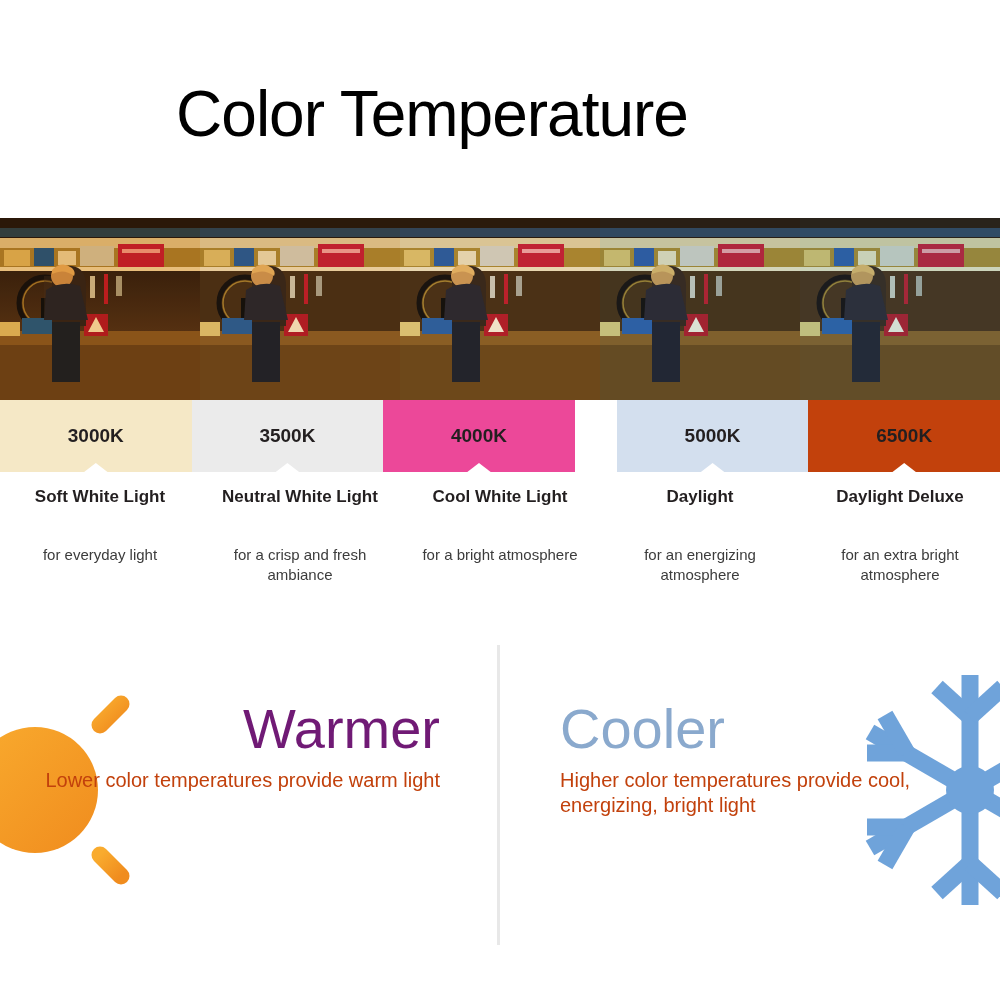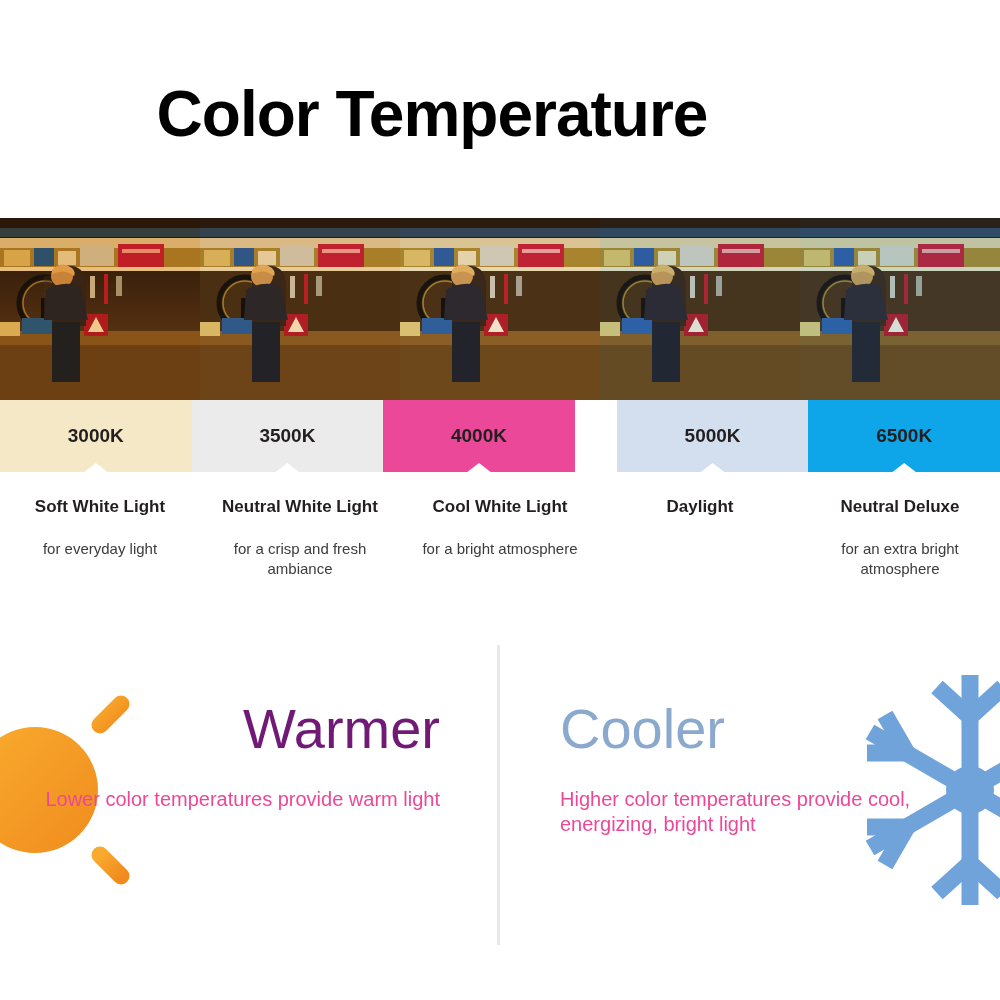--- a/index.html
+++ b/index.html
@@ -17,21 +17,21 @@
   }
 
   
   .title {
     position: absolute;
     top: 82px;
     left: 0;
     width: 864px;
     text-align: center;
     font-size: 64px;
-    font-weight: bold;
+    font-weight: normal;
     letter-spacing: -1px;
     color: #000000;
     line-height: 1;
   }
 
   
   .photo-strip {
     position: absolute;
     top: 218px;
     left: 0;
@@ -91,39 +91,39 @@
     transform: translateX(-50%);
     width: 26px;
     height: 10px;
     background: #ffffff;
     clip-path: polygon(50% 0%, 100% 100%, 0% 100%);
   }
 
   
   .desc-row {
     position: absolute;
-    top: 496px;
+    top: 486px;
     left: 0;
     width: 1000px;
     display: flex;
   }
   .desc-col {
     width: 200px;
     text-align: center;
     padding: 0 14px;
     box-sizing: border-box;
   }
   .desc-title {
     font-size: 17px;
     font-weight: bold;
     line-height: 1.25;
     color: #231f20;
   }
   .desc-sub {
-    margin-top: 22px;
+    margin-top: 38px;
     font-size: 15px;
     font-weight: 400;
     line-height: 1.3;
     color: #3c3c3c;
   }
 
   
   .divider {
     position: absolute;
     left: 497px;
@@ -149,25 +149,25 @@
     text-align: left;
   }
   .big-word {
     font-size: 56px;
     font-weight: 300;
     line-height: 1.05;
   }
   .warm-word { color: #701a75; }
   .cool-word { color: #8aa9cd; }
   .blurb {
-    margin-top: 28px;
+    margin-top: 9px;
     font-size: 20px;
     font-weight: 400;
     line-height: 1.25;
-    color: #ec4899;
+    color: #c2410c;
   }
 
   .sun-wrap {
     position: absolute;
     left: -95px;
     top: 660px;
     width: 260px;
     height: 260px;
   }
   .snow-wrap {
@@ -406,44 +406,45 @@
     <span class="notch"></span>
   </div>
   <div class="swatch" style="background:#ec4899;">
     <span>4000K</span>
     <span class="notch"></span>
   </div>
   <div class="swatch" style="background:#d3dfee;margin-left:42px;">
     <span>5000K</span>
     <span class="notch"></span>
   </div>
-  <div class="swatch" style="background:#0ea5e9;">
+  <div class="swatch" style="background:#c2410c;">
     <span>6500K</span>
     <span class="notch"></span>
   </div>
 </div>
 
 <div class="desc-row">
   <div class="desc-col">
     <div class="desc-title">Soft White Light</div>
     <div class="desc-sub">for everyday light</div>
   </div>
   <div class="desc-col">
     <div class="desc-title">Neutral White Light</div>
     <div class="desc-sub">for a crisp and fresh ambiance</div>
   </div>
   <div class="desc-col">
     <div class="desc-title">Cool White Light</div>
     <div class="desc-sub">for a bright atmosphere</div>
   </div>
   <div class="desc-col">
     <div class="desc-title">Daylight</div>
+    <div class="desc-sub">for an energizing atmosphere</div>
   </div>
   <div class="desc-col">
-    <div class="desc-title">Neutral Deluxe</div>
+    <div class="desc-title">Daylight Deluxe</div>
     <div class="desc-sub">for an extra bright atmosphere</div>
   </div>
 </div>
 
 <div class="divider"></div>
 
 <div class="sun-wrap">
   <svg viewBox="0 0 260 260" width="260" height="260">
     <defs>
       <linearGradient id="sunGrad" x1="0" y1="0" x2="1" y2="1">

